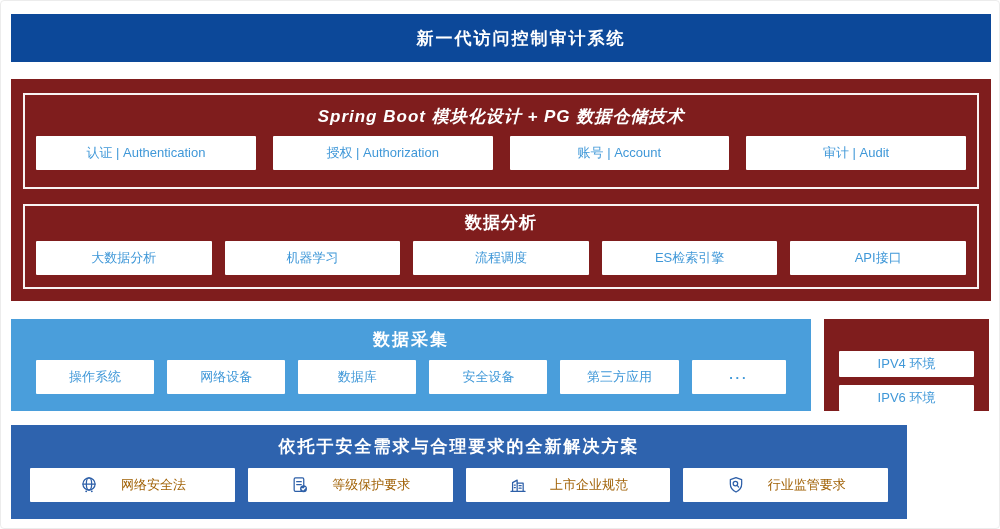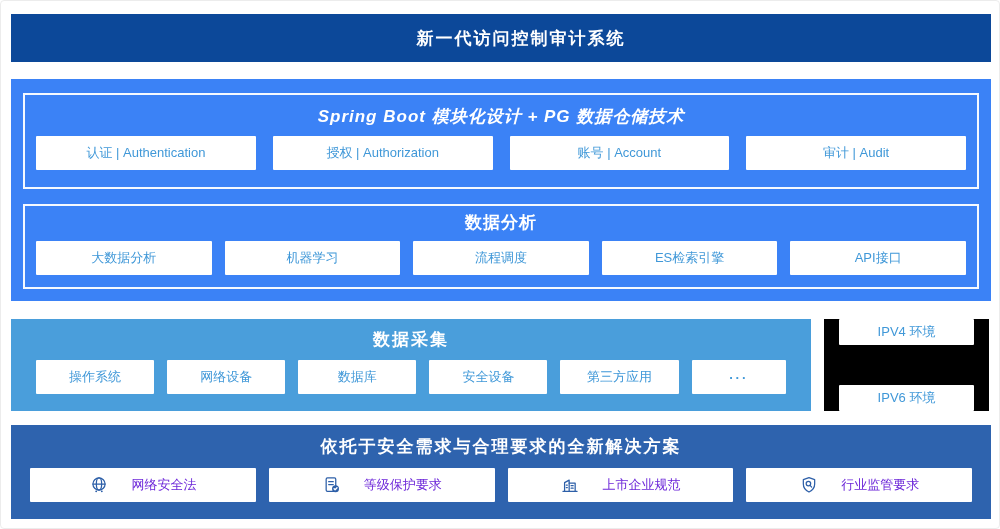--- a/index.html
+++ b/index.html
@@ -35,21 +35,21 @@
     flex: 1; background: #ffffff; height: 34px;
     display: flex; align-items: center; justify-content: center;
     font-size: 13px; color: #4098d8; border-radius: 1px;
     white-space: nowrap;
   }
   .row { display: flex; }
   
   .platform {
     position: absolute; left: 10px; top: 78px;
     width: 980px; height: 222px;
-    background: #3b82f6;
+    background: #7f1d1d;
   }
   .inner-box {
     position: absolute; left: 12px; width: 956px;
     border: 2px solid rgba(255,255,255,0.95);
     display: flex; flex-direction: column;
   }
   .inner-box.modules { top: 14px; height: 96px; }
   .inner-box.analysis { top: 125px; height: 85px; }
   .inner-title {
     text-align: center; color: #ffffff;
@@ -65,35 +65,35 @@
     position: absolute; left: 10px; top: 318px;
     width: 800px; height: 92px;
     background: #4a9edb;
   }
   .collect .section-title { margin-top: 9px; }
   .collect .row { margin: 9px 25px 0; gap: 13px; }
   .chip.ellipsis { flex: 0.8; letter-spacing: 2px; font-weight: bold; }
   .ipbox {
     position: absolute; left: 823px; top: 318px;
     width: 165px; height: 92px;
-    background: #000000;
+    background: #7f1d1d;
     display: flex; flex-direction: column;
-    justify-content: space-between; gap: 8px;
+    justify-content: flex-end; gap: 8px;
     padding: 0 15px;
   }
   .ipbox .chip { flex: none; height: 26px; }
   
   .solution {
     position: absolute; left: 10px; top: 424px;
-    width: 980px; height: 94px;
+    width: 896px; height: 94px;
     background: #2e63ae;
   }
   .solution .section-title { margin-top: 10px; }
   .solution .row { margin: 10px 19px 0; gap: 13px; }
-  .solution .chip { color: #6d28d9; gap: 22px; }
+  .solution .chip { color: #a16207; gap: 22px; }
   .chip .icn { width: 20px; height: 20px; flex: none; display: block; }
   .icn * { stroke: #2d5fa8; stroke-width: 1.5; fill: none;
            stroke-linecap: round; stroke-linejoin: round; }
   .icn .fill { fill: #2d5fa8; stroke: none; }
   .icn .onfill { stroke: #ffffff; stroke-width: 1.6; fill: none; }
 </style>
 </head>
 <body>
 
 <div class="page">

